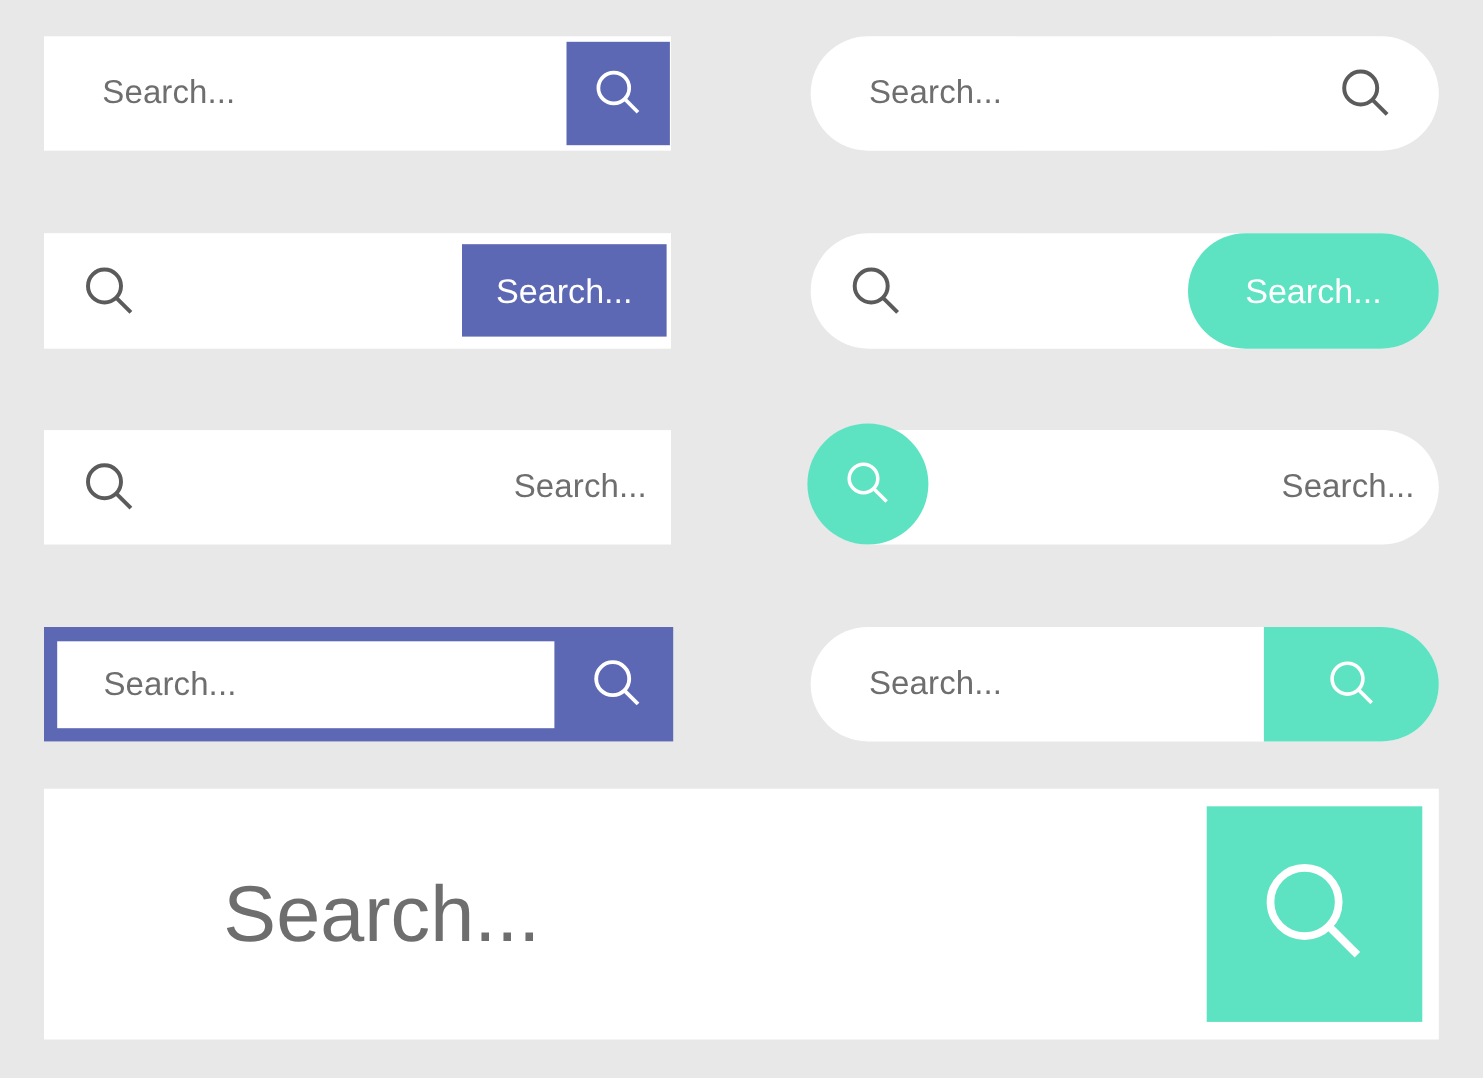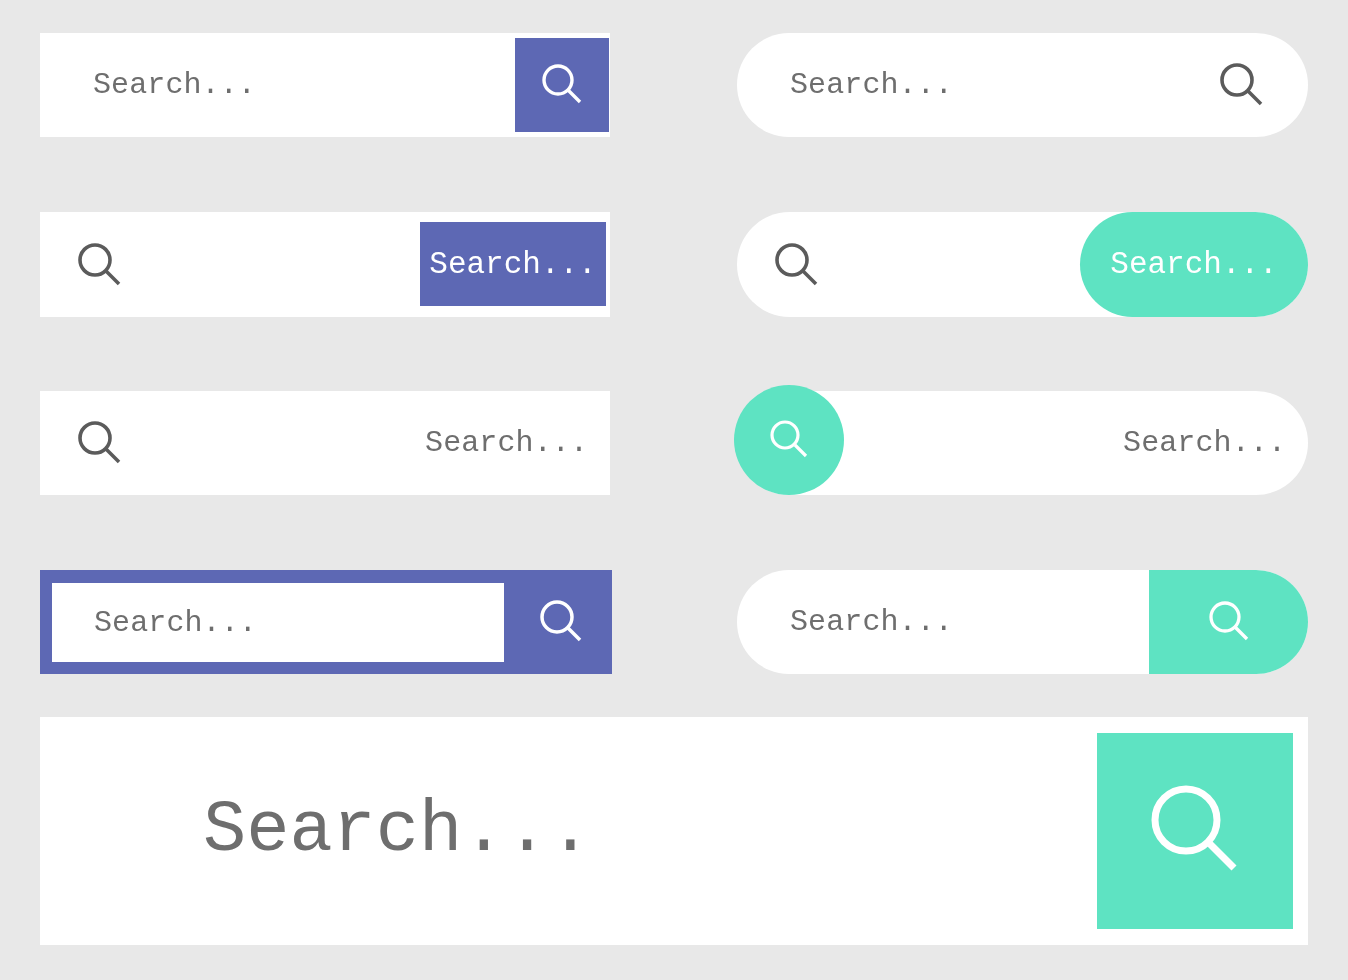--- a/index.html
+++ b/index.html
@@ -11,21 +11,20 @@
     height: 980px;
     background: #e8e8e8;
     font-family: "Liberation Sans", sans-serif;
     position: relative;
     overflow: hidden;
   }
 
   .stage {
     position: absolute;
     inset: 0;
-    font-family: Liberation Mono, monospace;
   }
 
   .bar {
     position: absolute;
     box-sizing: border-box;
     background: #ffffff;
     display: flex;
     align-items: center;
   }
 

